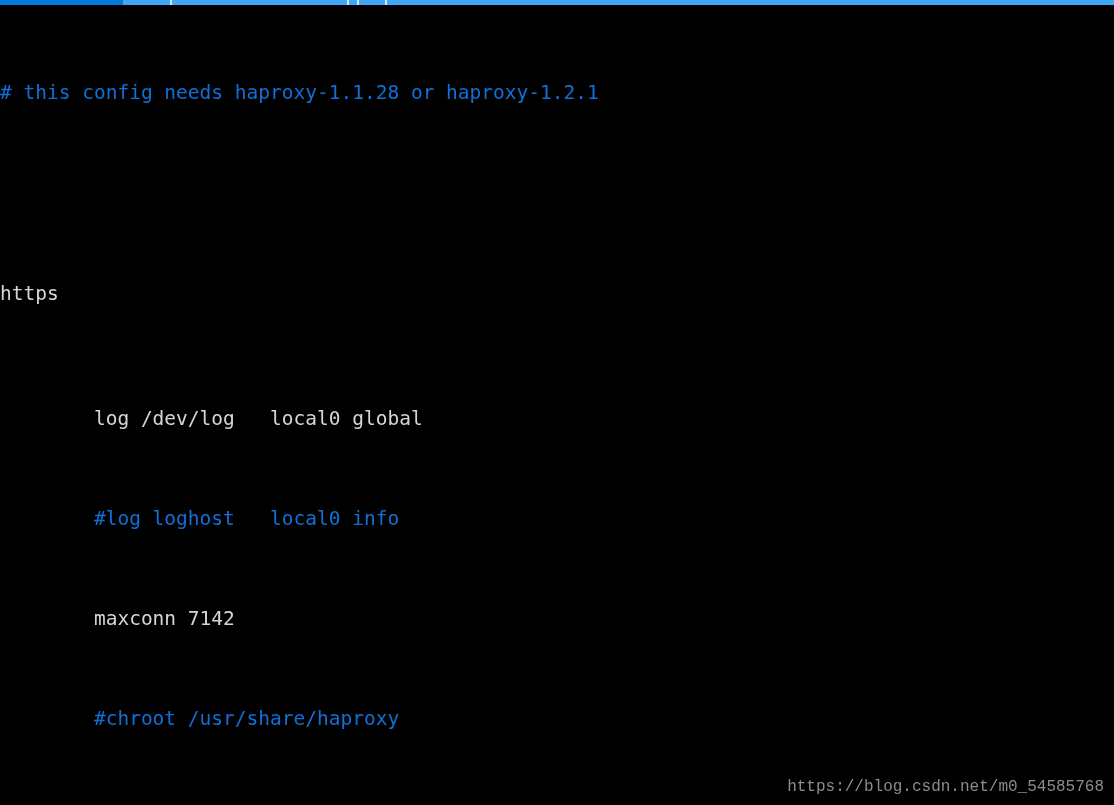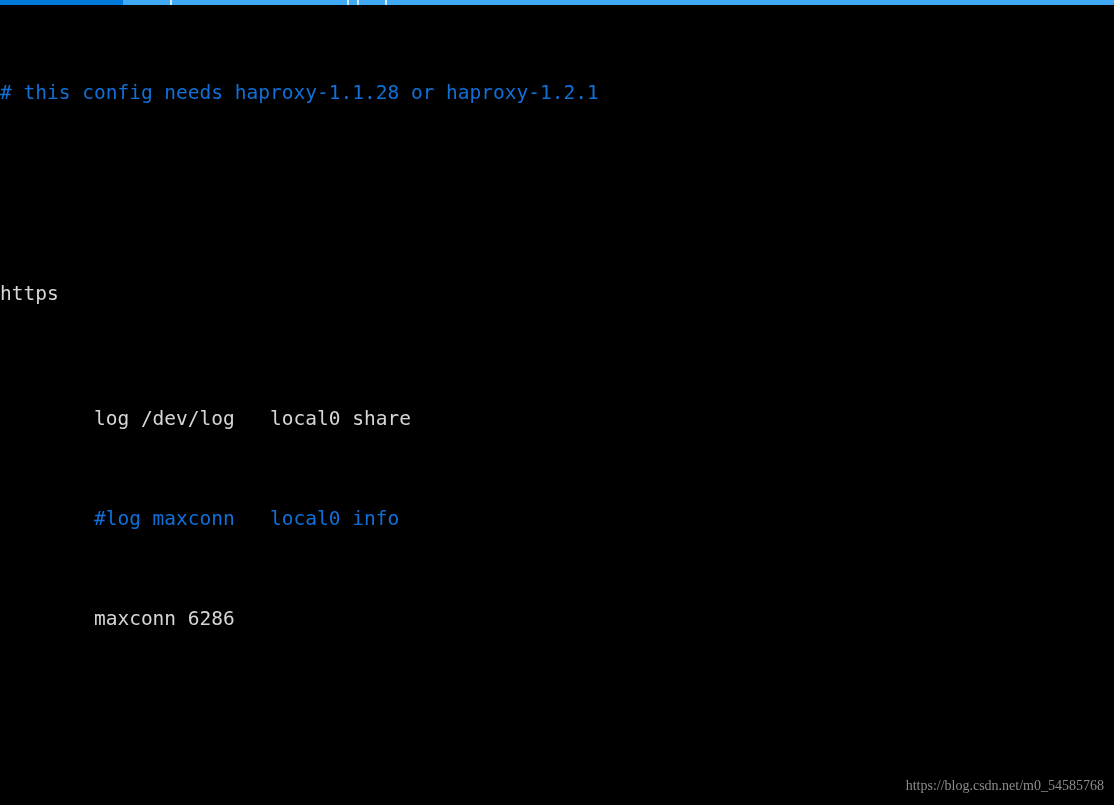--- a/index.html
+++ b/index.html
@@ -57,22 +57,22 @@
     height: 25.05px;
     white-space: pre;
   }
   .comment { color: #1070d8; }
 
   
   #watermark {
     position: absolute;
     right: 10px;
     top: 778px;
-    font-family: Liberation Serif, serif;
-    font-size: 14px;
+    font-family: Liberation Mono, monospace;
+    font-size: 16px;
     color: #8c8c8c;
     white-space: pre;
   }
 </style>
 </head>
 <body>
 
 <div id="tabstrip">
   <div class="seg-active"></div>
   <div class="seg-sep" style="left:170px"></div>
@@ -83,27 +83,27 @@
 
 <div id="terminal">
 
   <div class="line"><span class="comment"># this config needs haproxy-1.1.28 or haproxy-1.2.1</span></div>
 
   <div class="line"> </div>
 
   <div class="line"><span>https</span></div>
 
 
-  <div class="line"><span>        </span><span>log /dev/log</span><span>   </span><span>local0 share</span></div>
+  <div class="line"><span>        </span><span>log /dev/log</span><span>   </span><span>local0 global</span></div>
 
-  <div class="line"><span>        </span><span class="comment">#log maxconn</span><span>   </span><span class="comment">local0 info</span></div>
+  <div class="line"><span>        </span><span class="comment">#log loghost</span><span>   </span><span class="comment">local0 info</span></div>
 
-  <div class="line"><span>        </span><span>maxconn 6286</span></div>
+  <div class="line"><span>        </span><span>maxconn 7142</span></div>
 
-  <div class="line"><span>        </span></div>
+  <div class="line"><span>        </span><span class="comment">#chroot /usr/share/haproxy</span></div>
 
   
 
   
 
   
 
   
 
   

